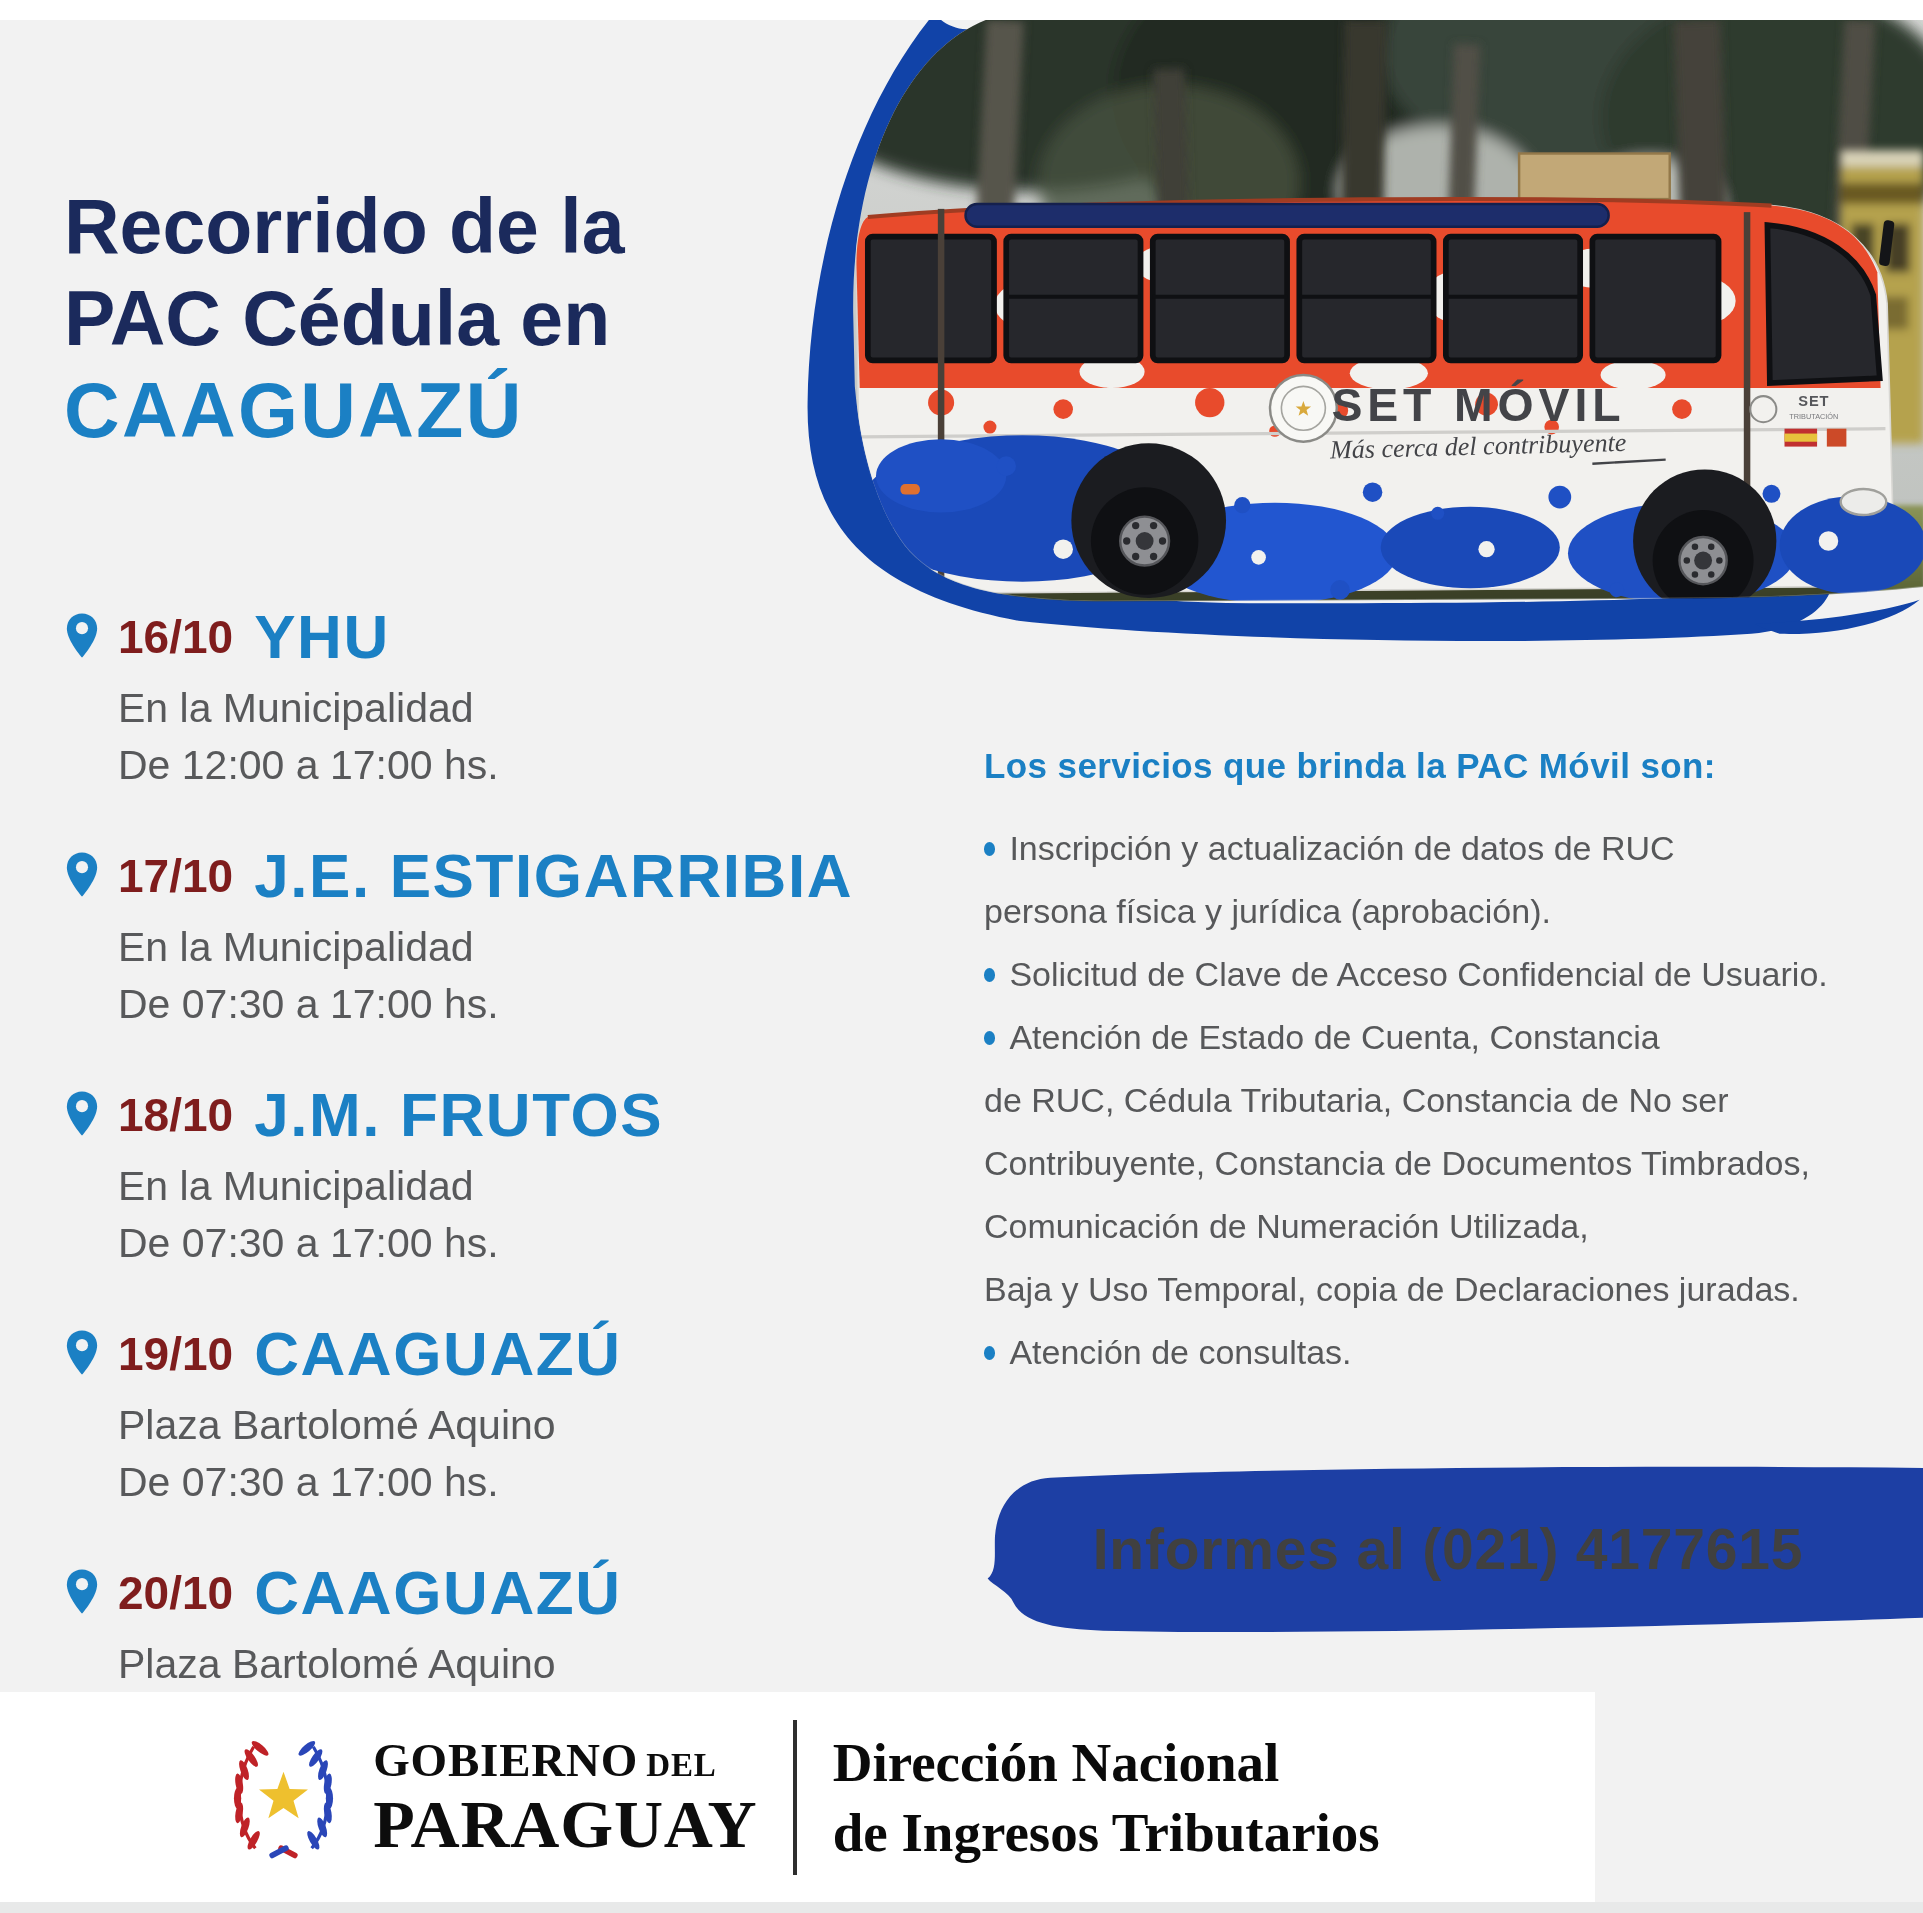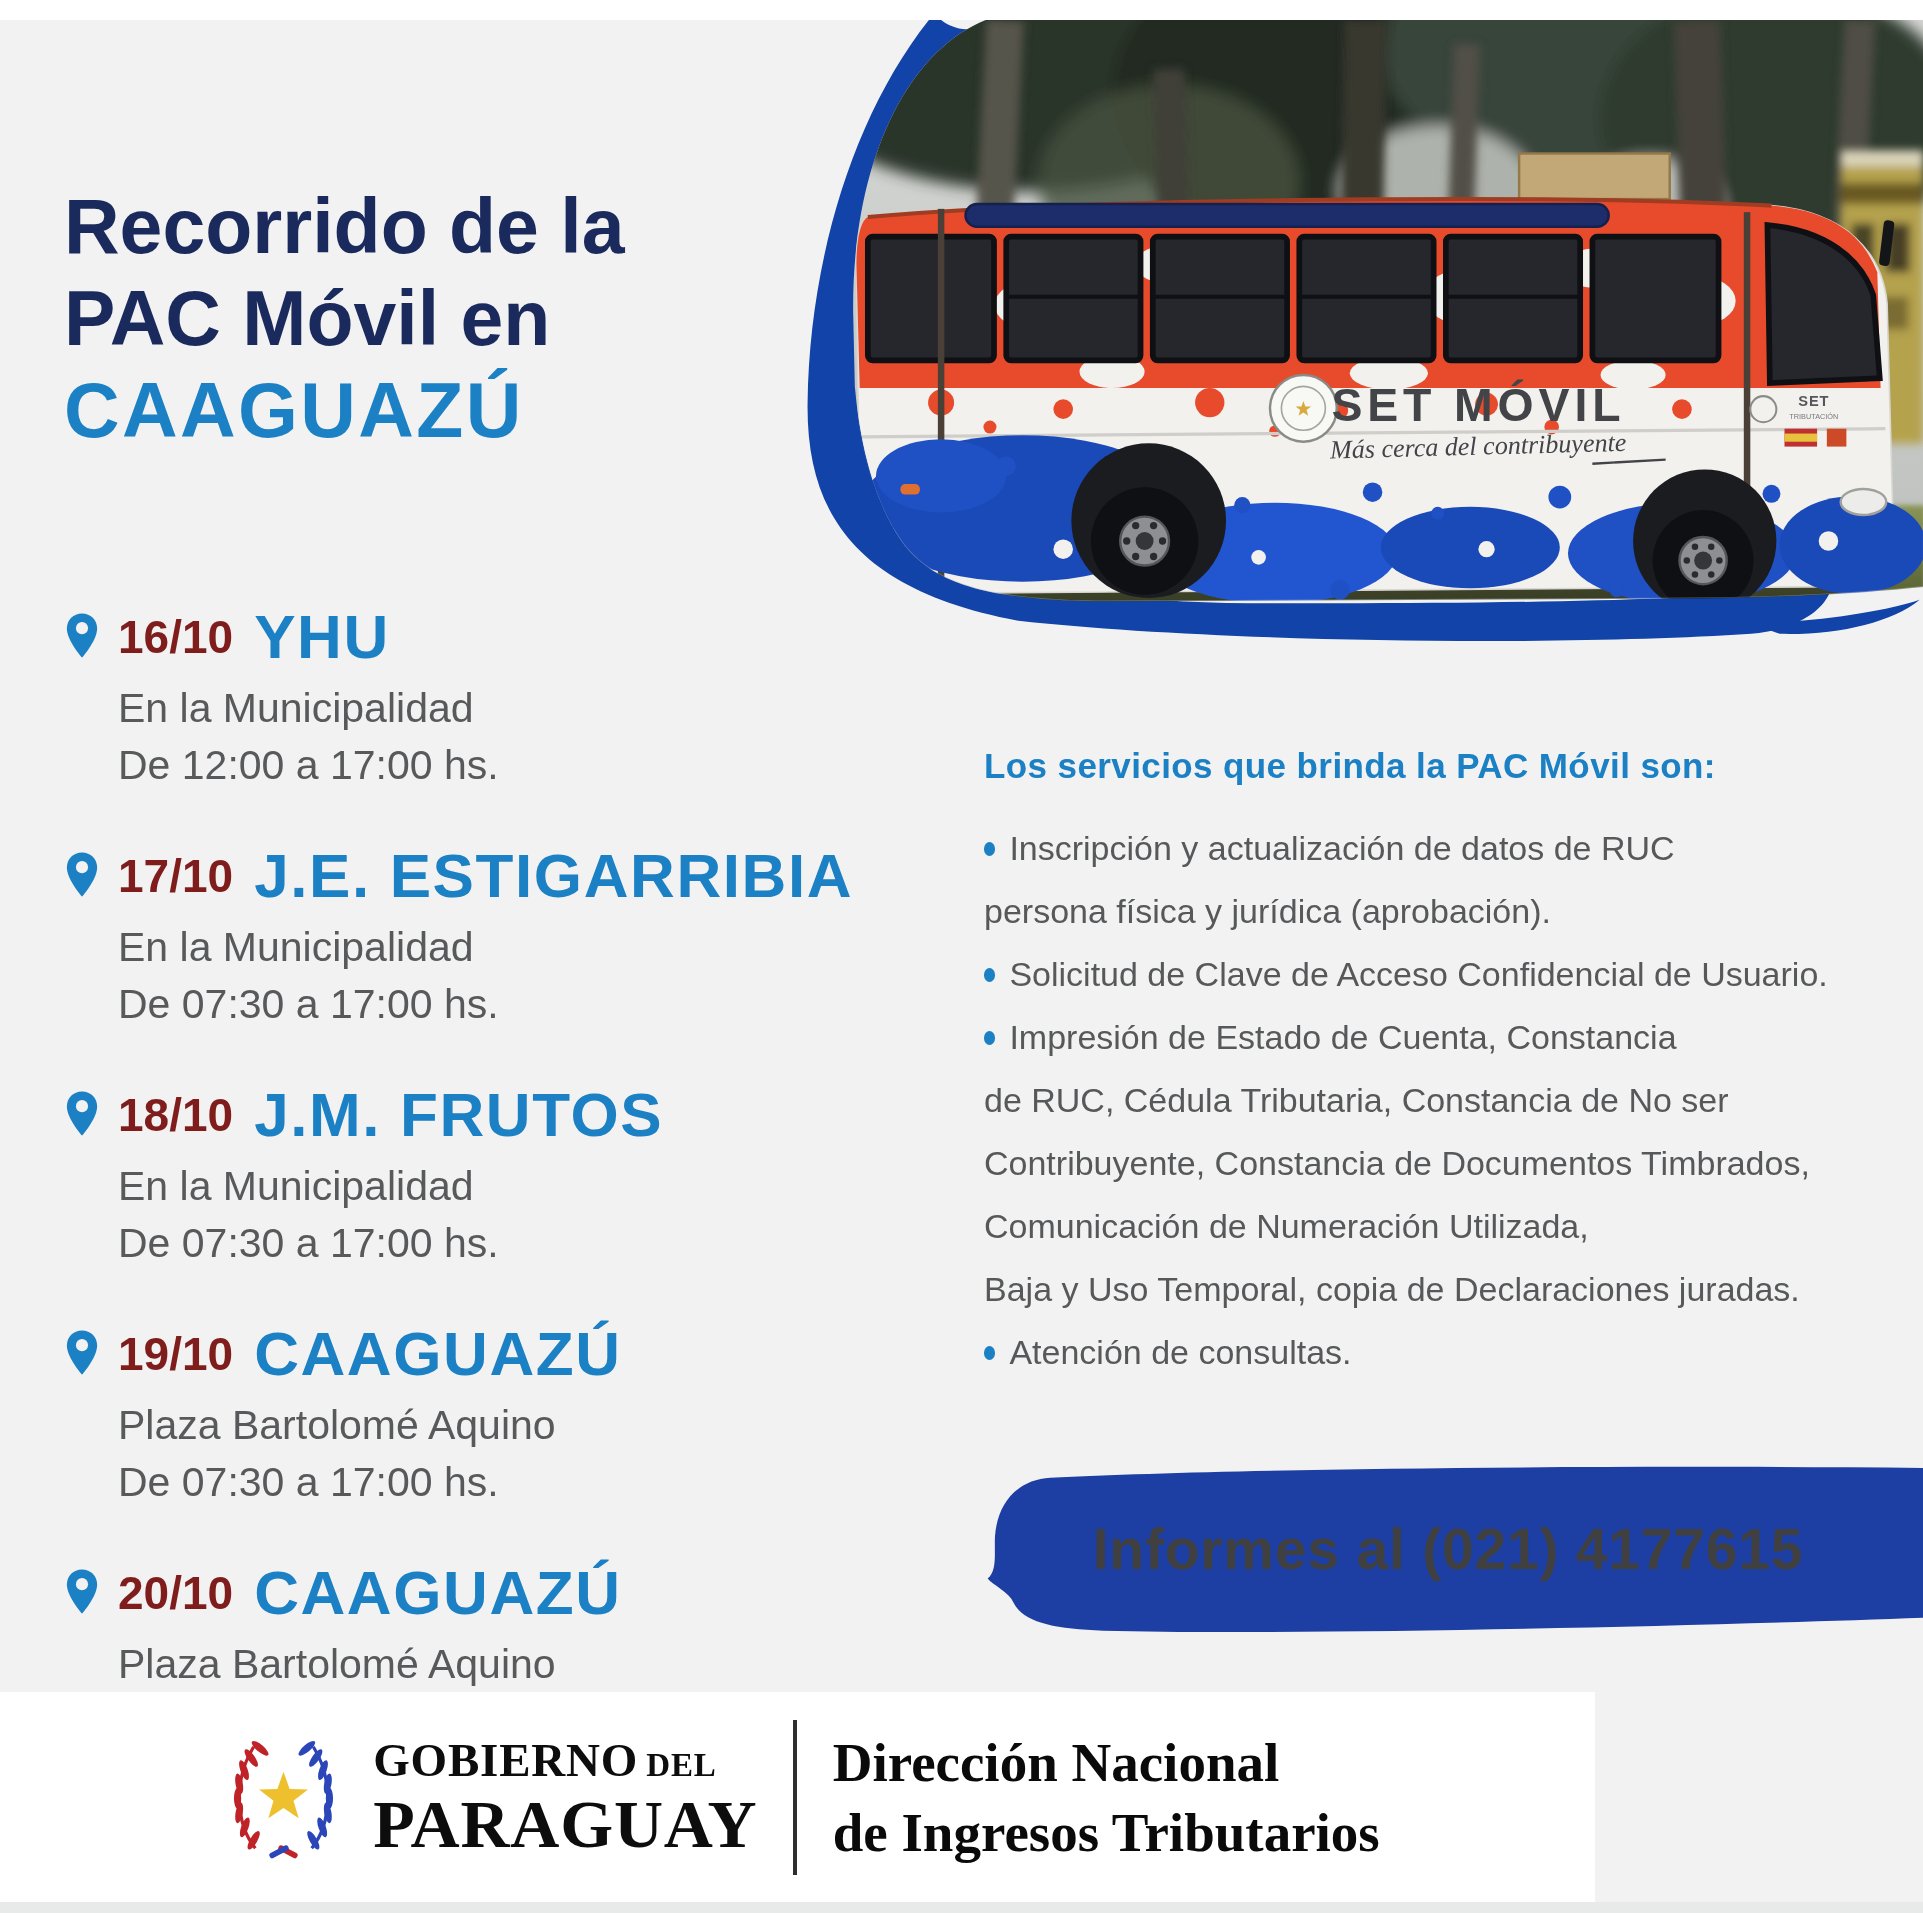--- a/index.html
+++ b/index.html
@@ -66,21 +66,21 @@
 
   .strip { position:absolute; left:0; top:1882px; width:1923px; height:31px; background:#e8e9e9; }
 </style>
 </head>
 <body>
 
 <div id="page">
 
   <div class="title">
     <div>Recorrido de la</div>
-    <div>PAC Móvil en</div>
+    <div>PAC Cédula en</div>
     <div class="hl">CAAGUAZÚ</div>
   </div>
 
   <div class="schedule">
 
       <div class="sched-item">
         <div class="sched-head">
           <span class="pin">
             <svg viewBox="0 0 24 34">
               <path d="M12 1C6 1 1.5 5.6 1.5 11.4c0 7.6 8.6 18 10.5 20.2 1.9-2.2 10.5-12.6 10.5-20.2C22.5 5.6 18 1 12 1z" fill="#1b80c4"></path>
@@ -169,21 +169,21 @@
           <span>persona física y jurídica (aprobación).</span>
         </div>
 
         <div class="svc-line">
           <span class="dot"></span>
           <span>Solicitud de Clave de Acceso Confidencial de Usuario.</span>
         </div>
 
         <div class="svc-line">
           <span class="dot"></span>
-          <span>Impresión de Estado de Cuenta, Constancia</span>
+          <span>Atención de Estado de Cuenta, Constancia</span>
         </div>
 
         <div class="svc-line">
 
           <span>de RUC, Cédula Tributaria, Constancia de No ser</span>
         </div>
 
         <div class="svc-line">
 
           <span>Contribuyente, Constancia de Documentos Timbrados,</span>

